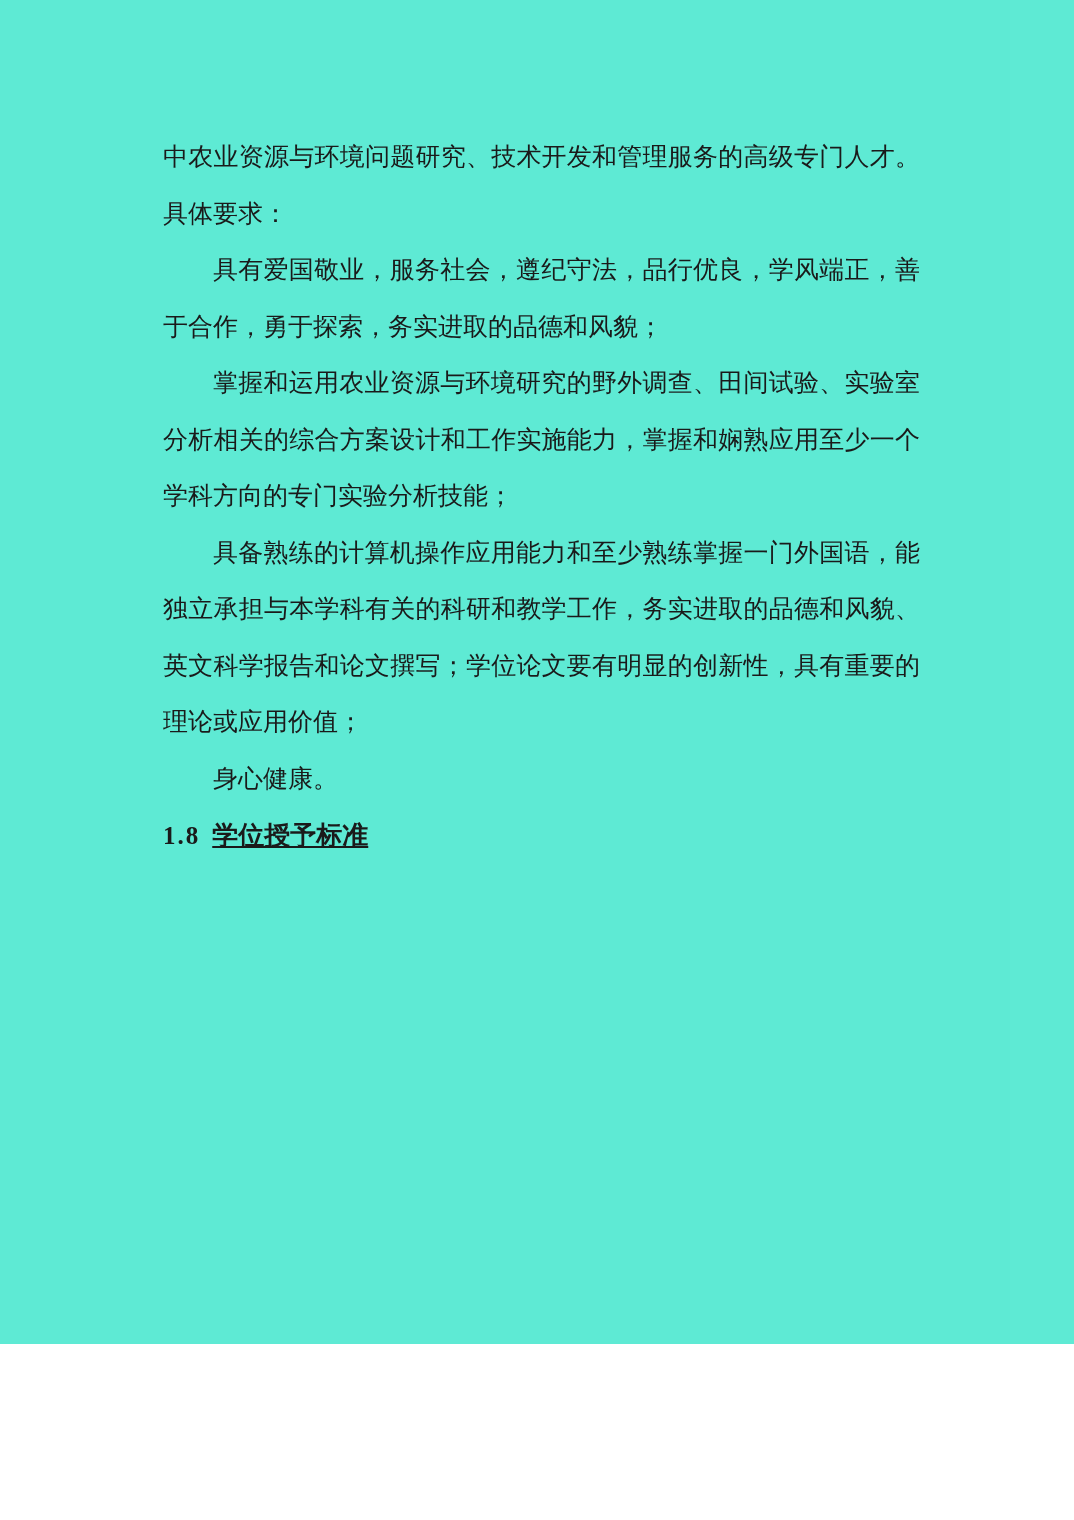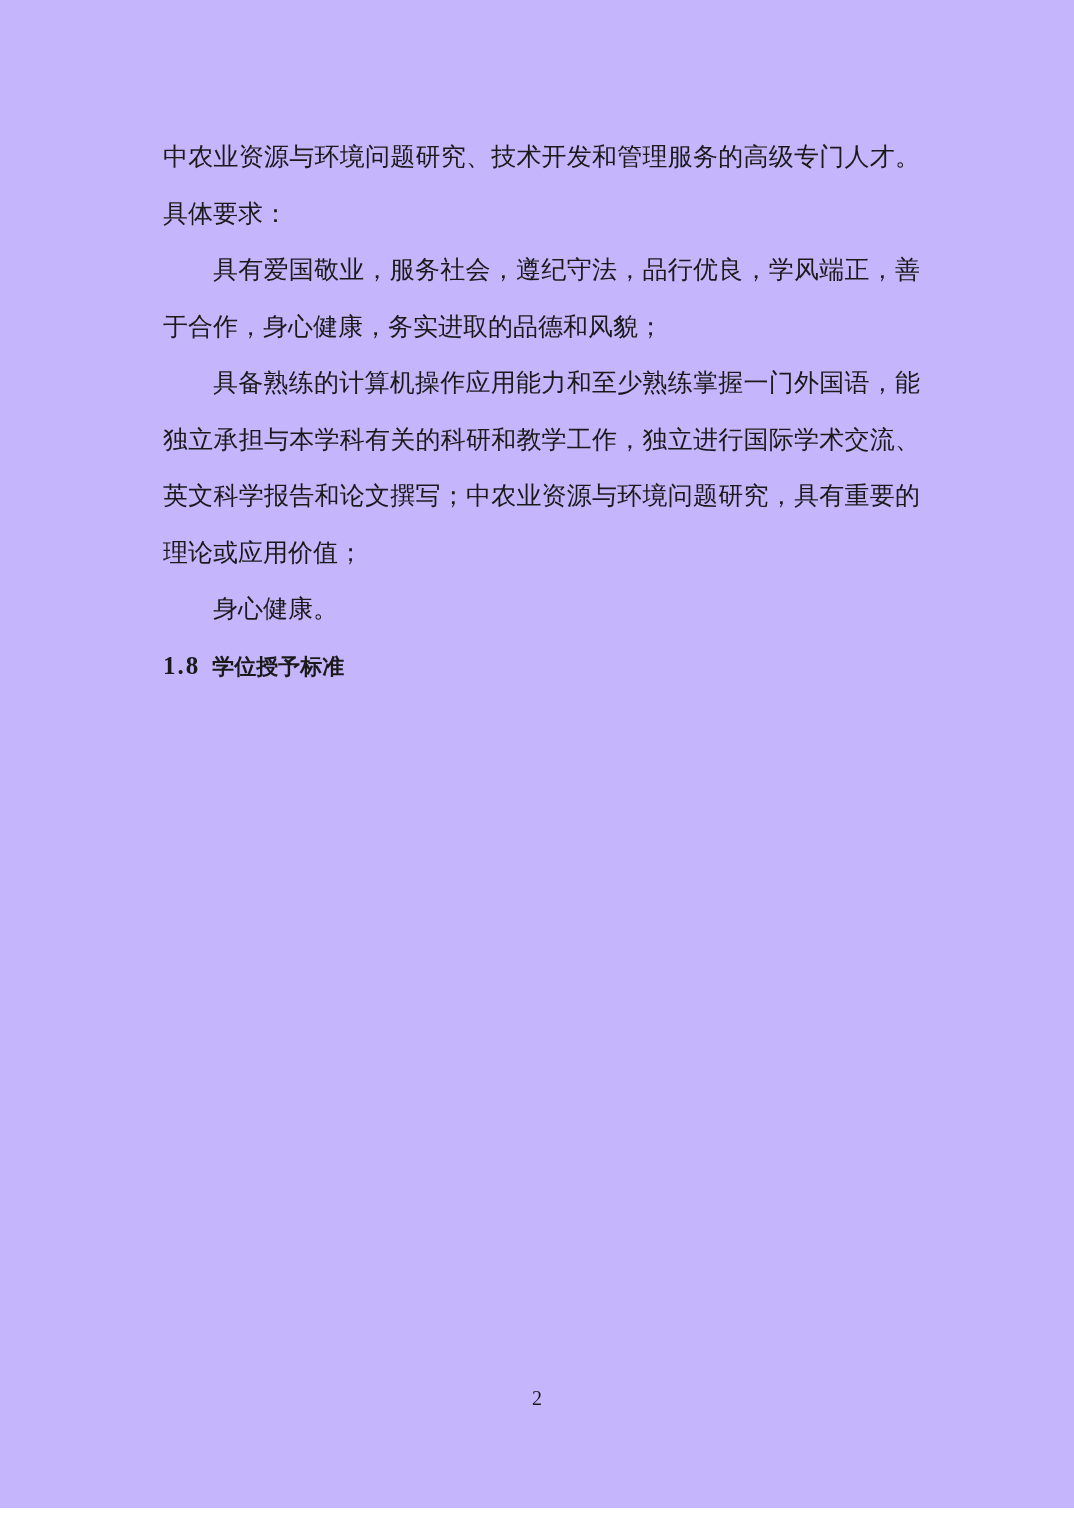--- a/index.html
+++ b/index.html
@@ -3,22 +3,22 @@
 <meta charset="utf-8">
 <style>
   html, body {
     margin: 0;
     padding: 0;
     background: #ffffff;
   }
   .doc-page {
     position: relative;
     width: 1074px;
-    height: 1508px;
-    background: #c4b5fd;
+    height: 1344px;
+    background: #5eead4;
     overflow: hidden;
     font-family: "Liberation Serif", "DejaVu Serif", serif;
     color: #1a1a1a;
   }
   .text-block {
     position: absolute;
     left: 163px;
     top: 129px;
     width: 757px;
     font-size: 25px;
@@ -43,41 +43,43 @@
     font-weight: bold;
     text-align: left;
   }
   .heading-number {
     font-family: "Liberation Serif", "DejaVu Serif", serif;
     letter-spacing: 2px;
     padding-right: 12px;
   }
   .heading-title {
     font-family: "Liberation Sans", "DejaVu Sans", sans-serif;
-    font-size: 22px;
+    font-size: 26px;
+    text-decoration: underline;
   }
   .page-number {
     position: absolute;
     left: 0;
     top: 1384px;
     width: 100%;
     text-align: center;
     font-size: 20px;
     line-height: 28px;
     color: #1a1a1a;
   }
 </style>
 </head>
 <body>
 
 <div class="doc-page">
   <div class="text-block">
     <p class="para no-indent">中农业资源与环境问题研究、技术开发和管理服务的高级专门人才。具体要求：</p>
-    <p class="para">具有爱国敬业，服务社会，遵纪守法，品行优良，学风端正，善于合作，身心健康，务实进取的品德和风貌；</p>
-    <p class="para">具备熟练的计算机操作应用能力和至少熟练掌握一门外国语，能独立承担与本学科有关的科研和教学工作，独立进行国际学术交流、英文科学报告和论文撰写；中农业资源与环境问题研究，具有重要的理论或应用价值；</p>
+    <p class="para">具有爱国敬业，服务社会，遵纪守法，品行优良，学风端正，善于合作，勇于探索，务实进取的品德和风貌；</p>
+    <p class="para">掌握和运用农业资源与环境研究的野外调查、田间试验、实验室分析相关的综合方案设计和工作实施能力，掌握和娴熟应用至少一个学科方向的专门实验分析技能；</p>
+    <p class="para">具备熟练的计算机操作应用能力和至少熟练掌握一门外国语，能独立承担与本学科有关的科研和教学工作，务实进取的品德和风貌、英文科学报告和论文撰写；学位论文要有明显的创新性，具有重要的理论或应用价值；</p>
     <p class="para">身心健康。</p>
 
     <h2 class="heading">
       <span class="heading-number">1.8</span><span class="heading-title">学位授予标准</span>
     </h2>
 
   </div>
 
   <div class="page-number">2</div>
 </div>

